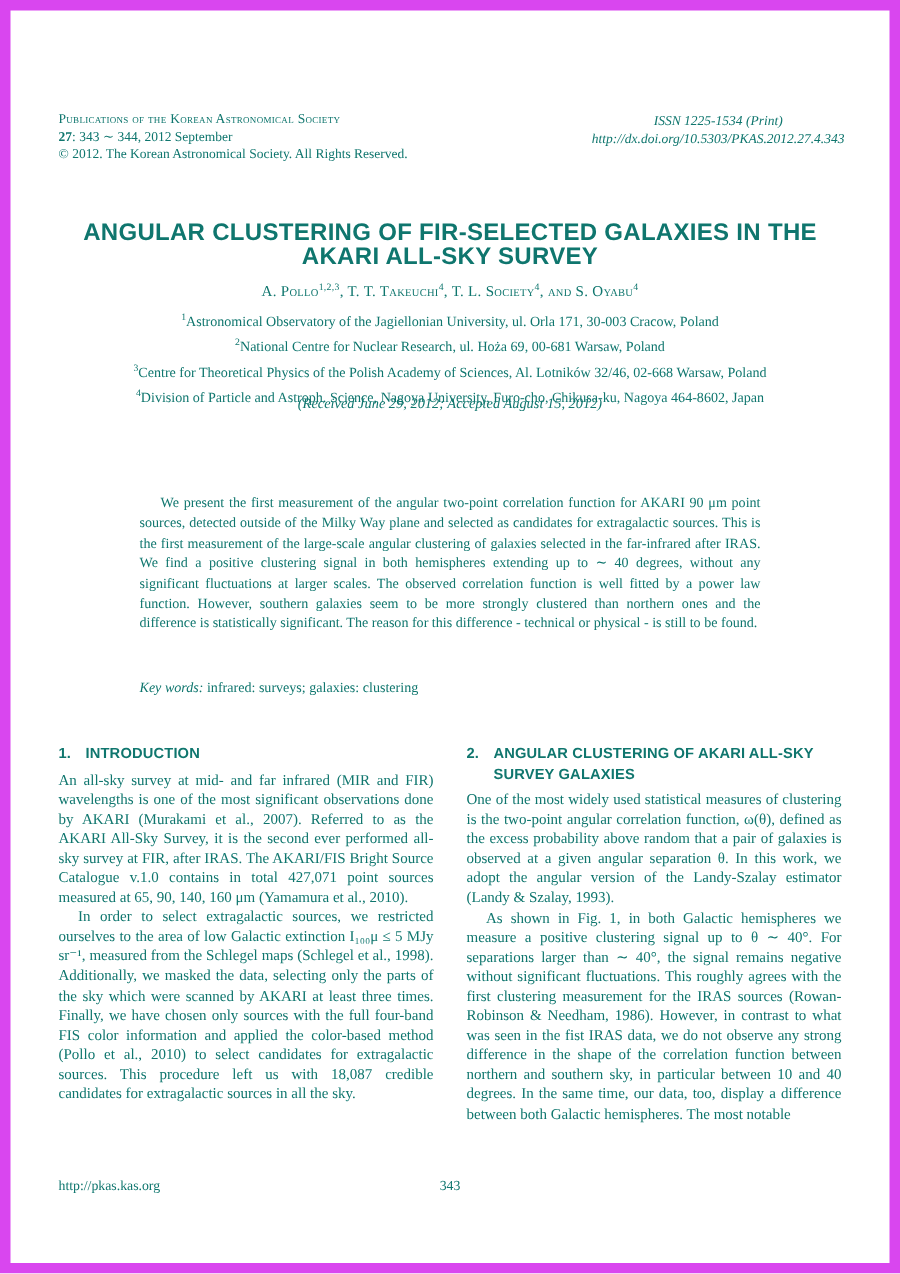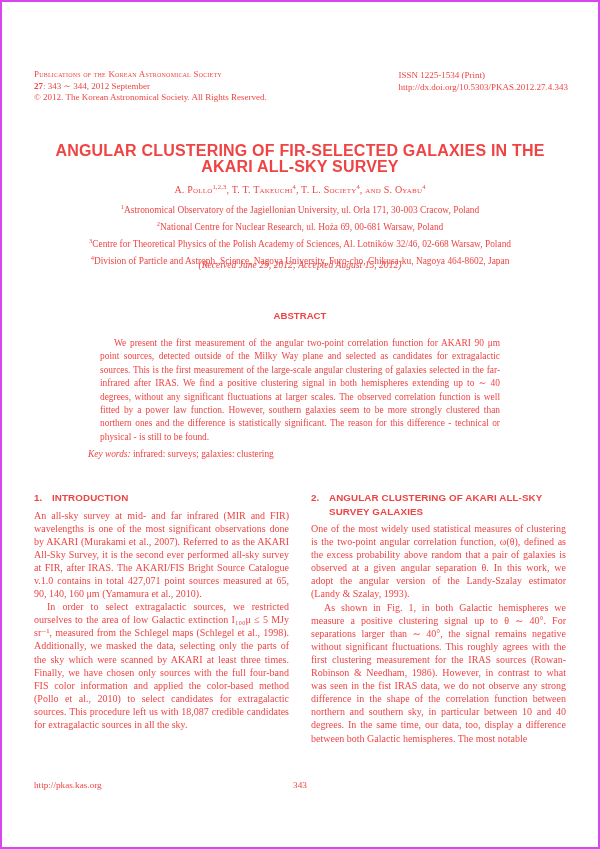--- a/index.html
+++ b/index.html
@@ -1,42 +1,42 @@
 <!DOCTYPE html>
 <html><head>
 <meta charset="utf-8">
 <style>
   html,body { margin:0; padding:0; background:#ffffff; }
   .page {
     position:relative; width:600px; height:849px; background:#ffffff;
-    font-family:"Liberation Serif","DejaVu Serif",serif; color:#ef4444;
-    box-sizing:border-box; border:2px solid #d946ef; overflow:hidden;
+    font-family:"Liberation Serif","DejaVu Serif",serif; color:#0f766e;
+    box-sizing:border-box; border:7px solid #d946ef; overflow:hidden;
   }
   
   .pub-header { position:absolute; top:67px; left:32px; right:30px;
     display:flex; justify-content:space-between; font-size:9px; line-height:11.6px; }
   .journal-name { font-variant:small-caps; letter-spacing:0.2px; }
   .vol-bold { font-weight:bold; }
-  .pub-right { text-align:left; padding-top:1px; }
+  .pub-right { text-align:center; padding-top:1px;font-style:italic; }
   
   .title { position:absolute; top:141px; left:45px; right:45px; text-align:center;
     font-family:"Liberation Sans","DejaVu Sans",sans-serif; font-weight:bold;
     font-size:16px; line-height:15.5px; letter-spacing:0.2px; }
   .title-inner { max-width:510px; margin:0 auto; }
   .authors { position:absolute; top:181px; left:32px; right:32px; text-align:center;
     font-variant:small-caps; font-size:10px; letter-spacing:0.2px; }
   .authors sup, .affil sup { font-size:6.5px; font-variant:normal; }
   .affils { position:absolute; top:198px; left:32px; right:32px; text-align:center;
     font-size:9.4px; line-height:14px; }
   .meta-block { position:absolute; top:256px; left:32px; right:32px; text-align:center;
     font-style:italic; font-size:9.6px; line-height:14px; }
   
   .abs-head { position:absolute; top:308px; left:0; right:0; text-align:center;
     font-family:"Liberation Sans","DejaVu Sans",sans-serif; font-weight:bold; font-size:9.6px; }
-  .abs-body { position:absolute; top:323px; left:86px; right:86px; margin:12px;
+  .abs-body { position:absolute; top:323px; left:86px; right:86px; margin:0;
     font-size:9.4px; line-height:13.4px; text-align:justify; text-indent:14px; }
   .keywords { position:absolute; top:447px; left:86px; right:86px; margin:0; font-size:9.4px; }
   .kw-label { font-style:italic; }
   
   .columns { position:absolute; top:489px; left:32px; right:32px;
     display:flex; gap:22px; }
   .col { flex:1 1 0; min-width:0; }
   .sec-head { display:flex; font-family:"Liberation Sans","DejaVu Sans",sans-serif;
     font-weight:bold; font-size:9.8px; line-height:13.5px; letter-spacing:0.1px; margin:0 0 4px 0; }
   .sec-num { width:18px; flex-shrink:0; }
@@ -74,21 +74,20 @@
     <div class="affil"><sup>1</sup><span>Astronomical Observatory of the Jagiellonian University, ul. Orla 171, 30-003 Cracow, Poland</span></div>
     <div class="affil"><sup>2</sup><span>National Centre for Nuclear Research, ul. Hoża 69, 00-681 Warsaw, Poland</span></div>
     <div class="affil"><sup>3</sup><span>Centre for Theoretical Physics of the Polish Academy of Sciences, Al. Lotników 32/46, 02-668 Warsaw, Poland</span></div>
     <div class="affil"><sup>4</sup><span>Division of Particle and Astroph. Science, Nagoya University, Furo-cho, Chikusa-ku, Nagoya 464-8602, Japan</span></div>
   </div>
 
   <div class="meta-block">
     <div>(Received June 29, 2012; Accepted August 15, 2012)</div>
   </div>
 
-  <div class="abs-head">ABSTRACT</div>
   <p class="abs-body">We present the first measurement of the angular two-point correlation function for AKARI 90 μm point sources, detected outside of the Milky Way plane and selected as candidates for extragalactic sources. This is the first measurement of the large-scale angular clustering of galaxies selected in the far-infrared after IRAS. We find a positive clustering signal in both hemispheres extending up to ∼ 40 degrees, without any significant fluctuations at larger scales. The observed correlation function is well fitted by a power law function. However, southern galaxies seem to be more strongly clustered than northern ones and the difference is statistically significant. The reason for this difference - technical or physical - is still to be found.</p>
   <p class="keywords"><span class="kw-label">Key words:</span><span> infrared: surveys; galaxies: clustering</span></p>
 
   <div class="columns">
     <div class="col">
       <div class="sec-head">
         <span class="sec-num">1.</span>
         <span>INTRODUCTION</span>
       </div>
       <p>An all-sky survey at mid- and far infrared (MIR and FIR) wavelengths is one of the most significant observations done by AKARI (Murakami et al., 2007). Referred to as the AKARI All-Sky Survey, it is the second ever performed all-sky survey at FIR, after IRAS. The AKARI/FIS Bright Source Catalogue v.1.0 contains in total 427,071 point sources measured at 65, 90, 140, 160 μm (Yamamura et al., 2010).</p>

